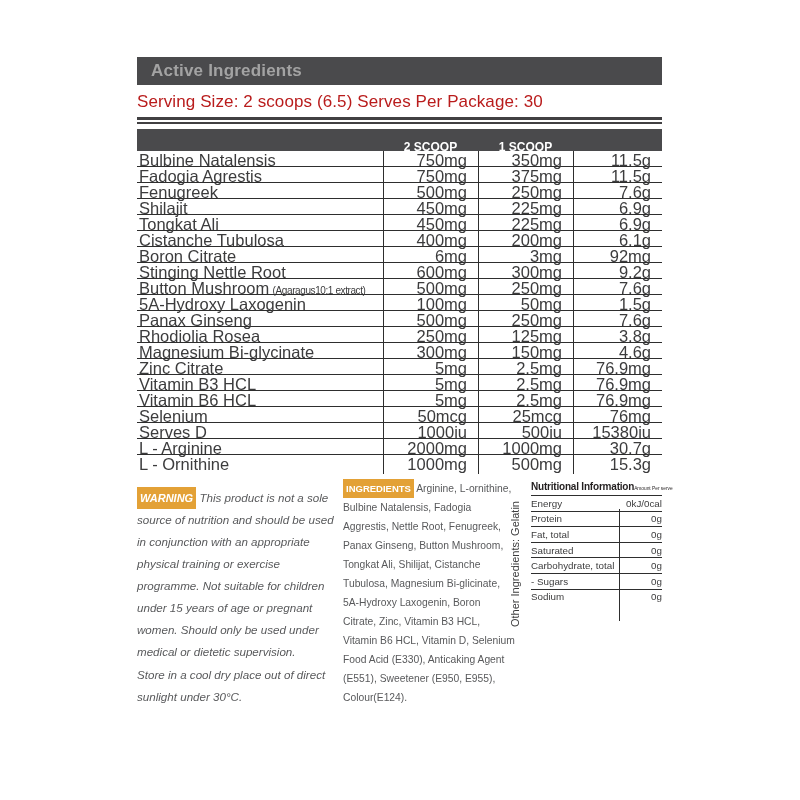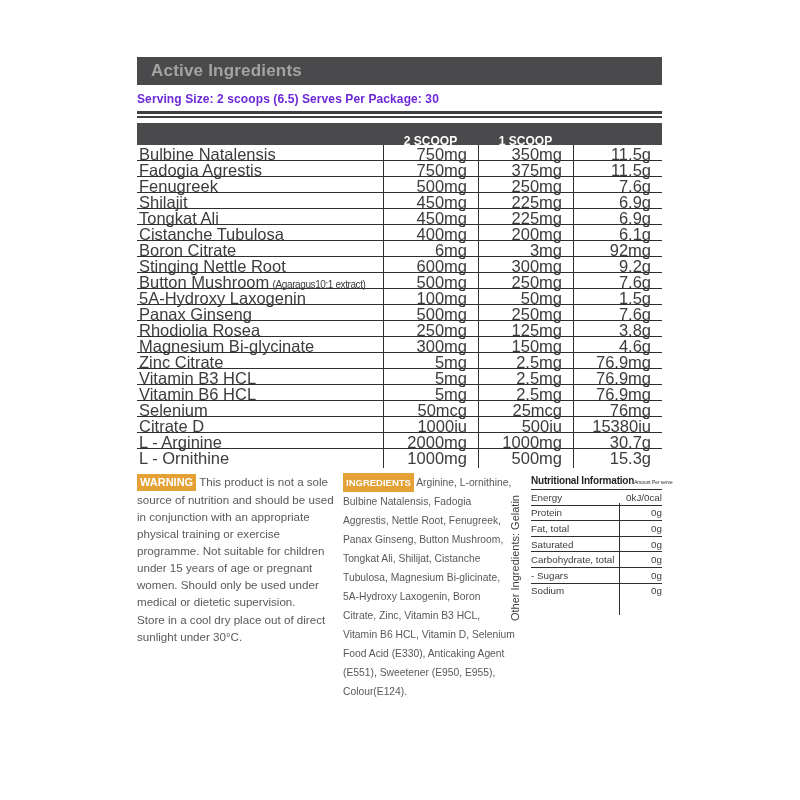--- a/index.html
+++ b/index.html
@@ -5,42 +5,42 @@
   html,body{margin:0;padding:0;background:#ffffff;}
   .canvas{position:relative;width:800px;height:800px;background:#ffffff;overflow:hidden;
           font-family:"Liberation Sans", sans-serif;color:#414042;}
   .content{position:absolute;left:137px;top:57px;width:525px;}
 
   
   .title-bar{height:28px;background:#4a4a4c;color:#a3a3a3;font-weight:bold;font-size:17px;
              line-height:28px;padding-left:14px;box-sizing:border-box;letter-spacing:.2px;}
 
   
-  .serving{margin-top:7px;font-weight:bold;font-size:12px;color:#6d28d9;letter-spacing:.1px;}
+  .serving{margin-top:7px;font-weight:normal;font-size:17px;color:#b91c1c;letter-spacing:.1px;}
 
   
   .double-rule{margin-top:5px;height:7px;border-top:3px solid #414042;border-bottom:2px solid #414042;box-sizing:border-box;}
 
   
   .grid{display:grid;grid-template-columns:246px 95px 95px 89px;}
   .thead{margin-top:5px;height:22px;background:#4a4a4c;color:#ffffff;align-items:center;}
   .thead .c{font-weight:bold;font-size:12px;text-align:center;}
   .thead .c.last{font-weight:normal;font-size:11.5px;margin-top:23px;}
   .trow{height:16px;align-items:center;border-bottom:1.6px solid #2e2e2e;box-sizing:border-box;}
   .trow:last-child{border-bottom:none;}
   .cell{font-size:16.5px;color:#3c3c3d;white-space:nowrap;overflow:visible;}
   .cell.name{padding-left:2px;}
   .cell.val{text-align:left;padding-right:11px;border-left:1.6px solid #2e2e2e;height:100%;
             display:flex;align-items:center;justify-content:flex-end;box-sizing:border-box;}
   .note{font-size:10px;letter-spacing:-0.4px;margin-left:1px;}
 
   
   .bottom{position:relative;margin-top:8px;height:150px;}
   .tag{background:#e3a136;color:#ffffff;font-weight:bold;padding:0 3px;display:inline-block;}
-  .warning{position:absolute;left:0;top:0;width:202px;font-size:11.6px;line-height:17px;color:#58595b;}
+  .warning{position:absolute;left:0;top:8px;width:202px;font-size:11.6px;line-height:22px;color:#58595b;font-style:italic;}
   .warning .tag{font-size:11px;}
   .storage{margin-top:1px;}
   .ingredients{position:absolute;left:206px;top:0;width:172px;font-size:10.3px;line-height:19px;color:#58595b;}
   .ingredients .tag{font-size:9.5px;}
   .other-vert{position:absolute;left:372px;top:2px;height:146px;width:16px;
               writing-mode:vertical-rl;transform:rotate(180deg);font-size:11px;color:#3c3c3d;
               white-space:nowrap;}
 
   
   .nutrition{position:absolute;left:394px;top:2px;width:131px;}
@@ -172,21 +172,21 @@
           <div class="cell val">2.5mg</div>
           <div class="cell val">76.9mg</div>
         </div>
         <div class="trow grid">
           <div class="cell name">Selenium</div>
           <div class="cell val">50mcg</div>
           <div class="cell val">25mcg</div>
           <div class="cell val">76mg</div>
         </div>
         <div class="trow grid">
-          <div class="cell name">Citrate D</div>
+          <div class="cell name">Serves D</div>
           <div class="cell val">1000iu</div>
           <div class="cell val">500iu</div>
           <div class="cell val">15380iu</div>
         </div>
         <div class="trow grid">
           <div class="cell name">L - Arginine</div>
           <div class="cell val">2000mg</div>
           <div class="cell val">1000mg</div>
           <div class="cell val">30.7g</div>
         </div>

